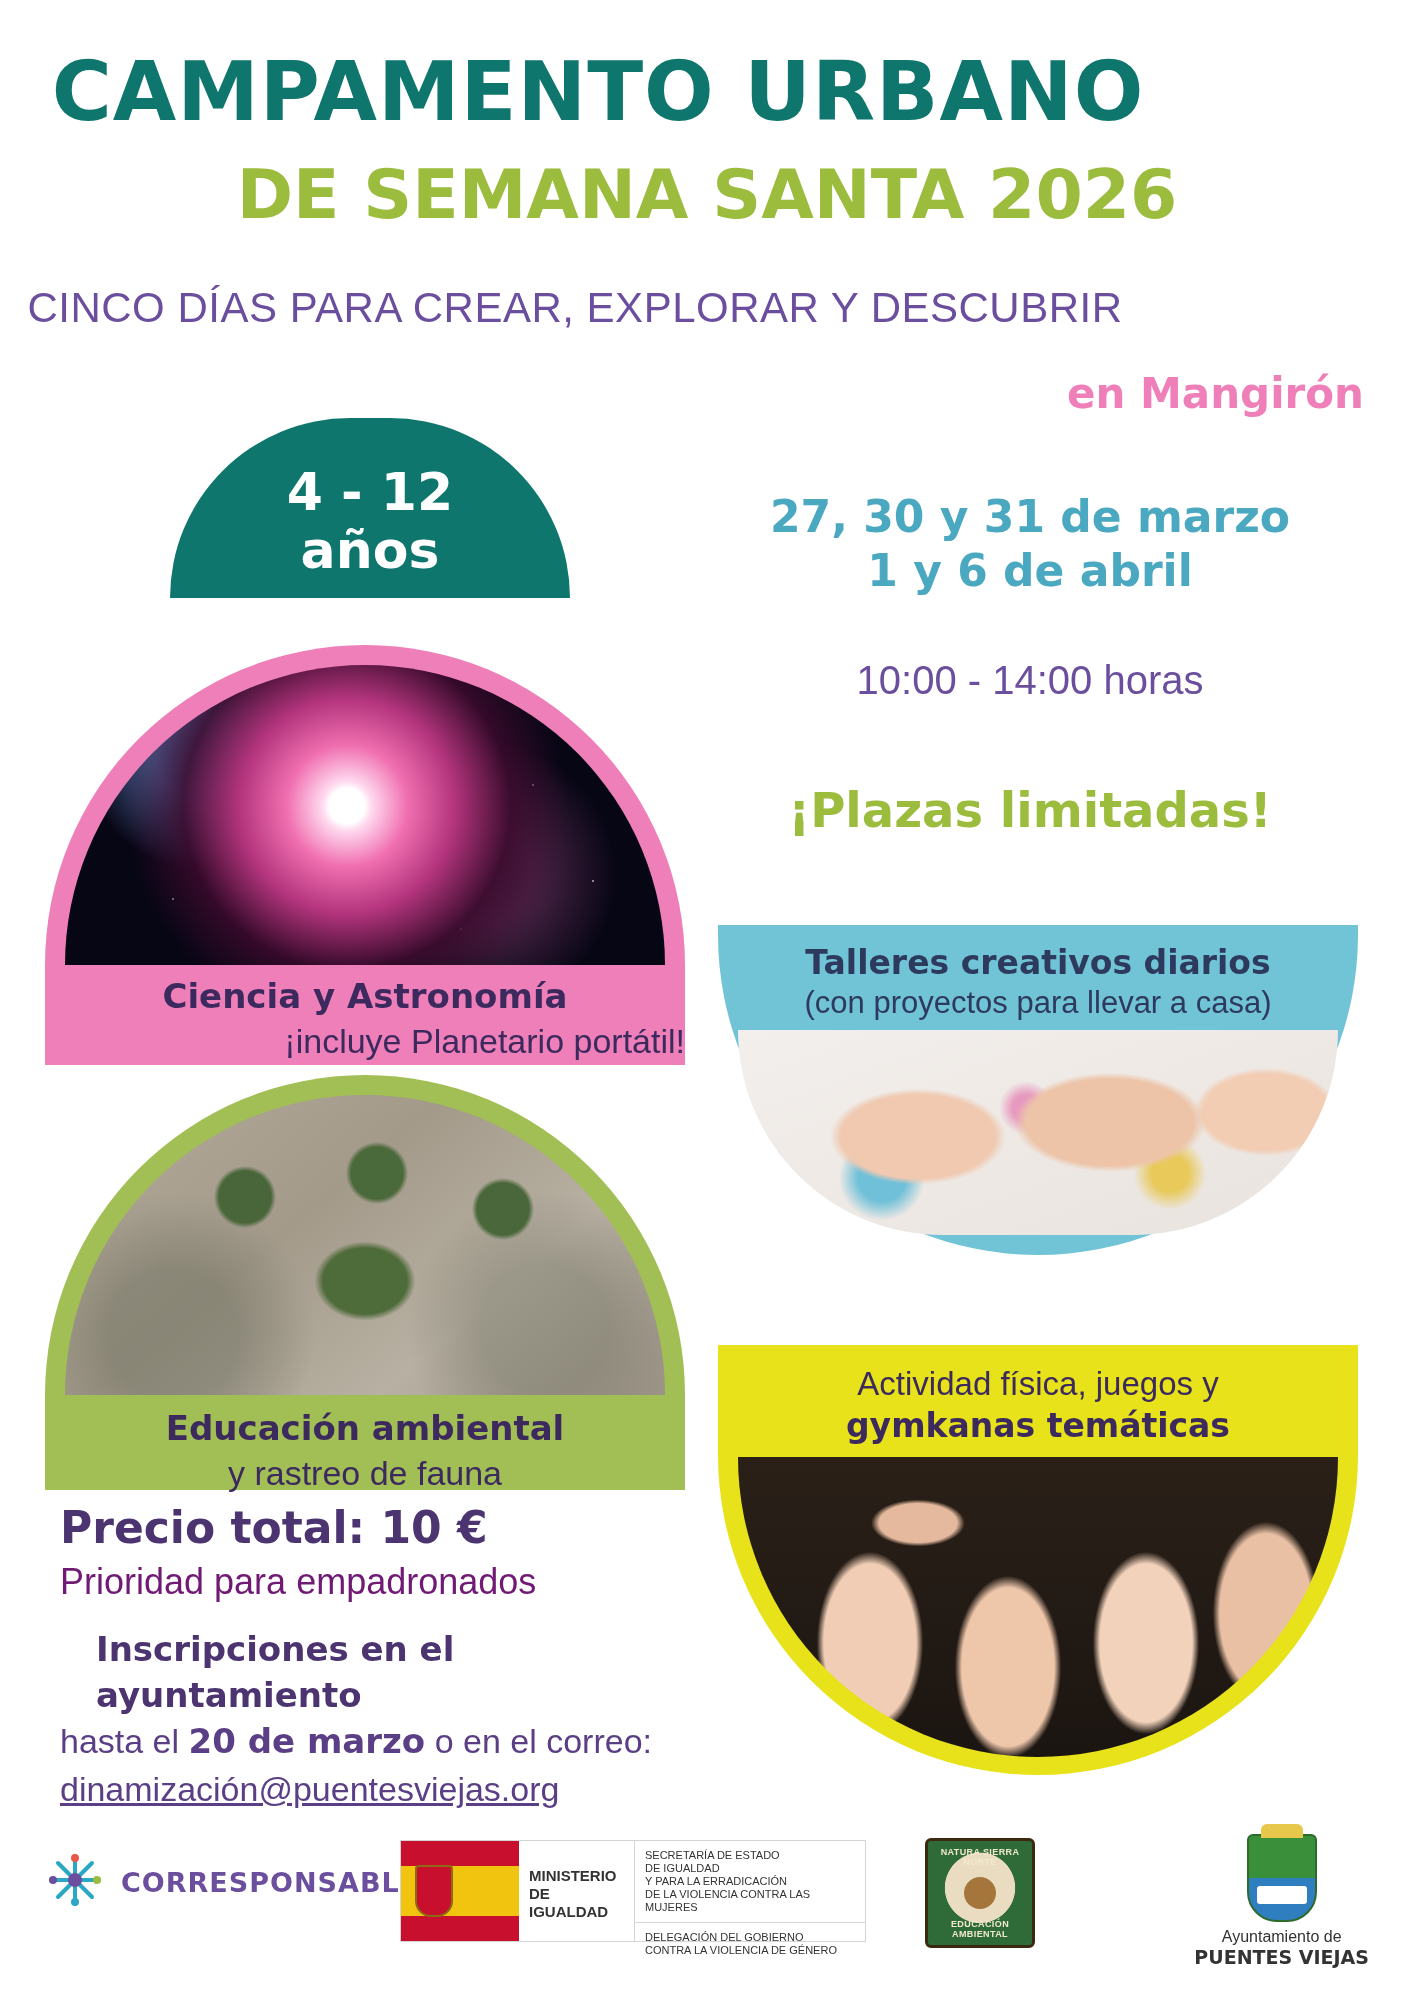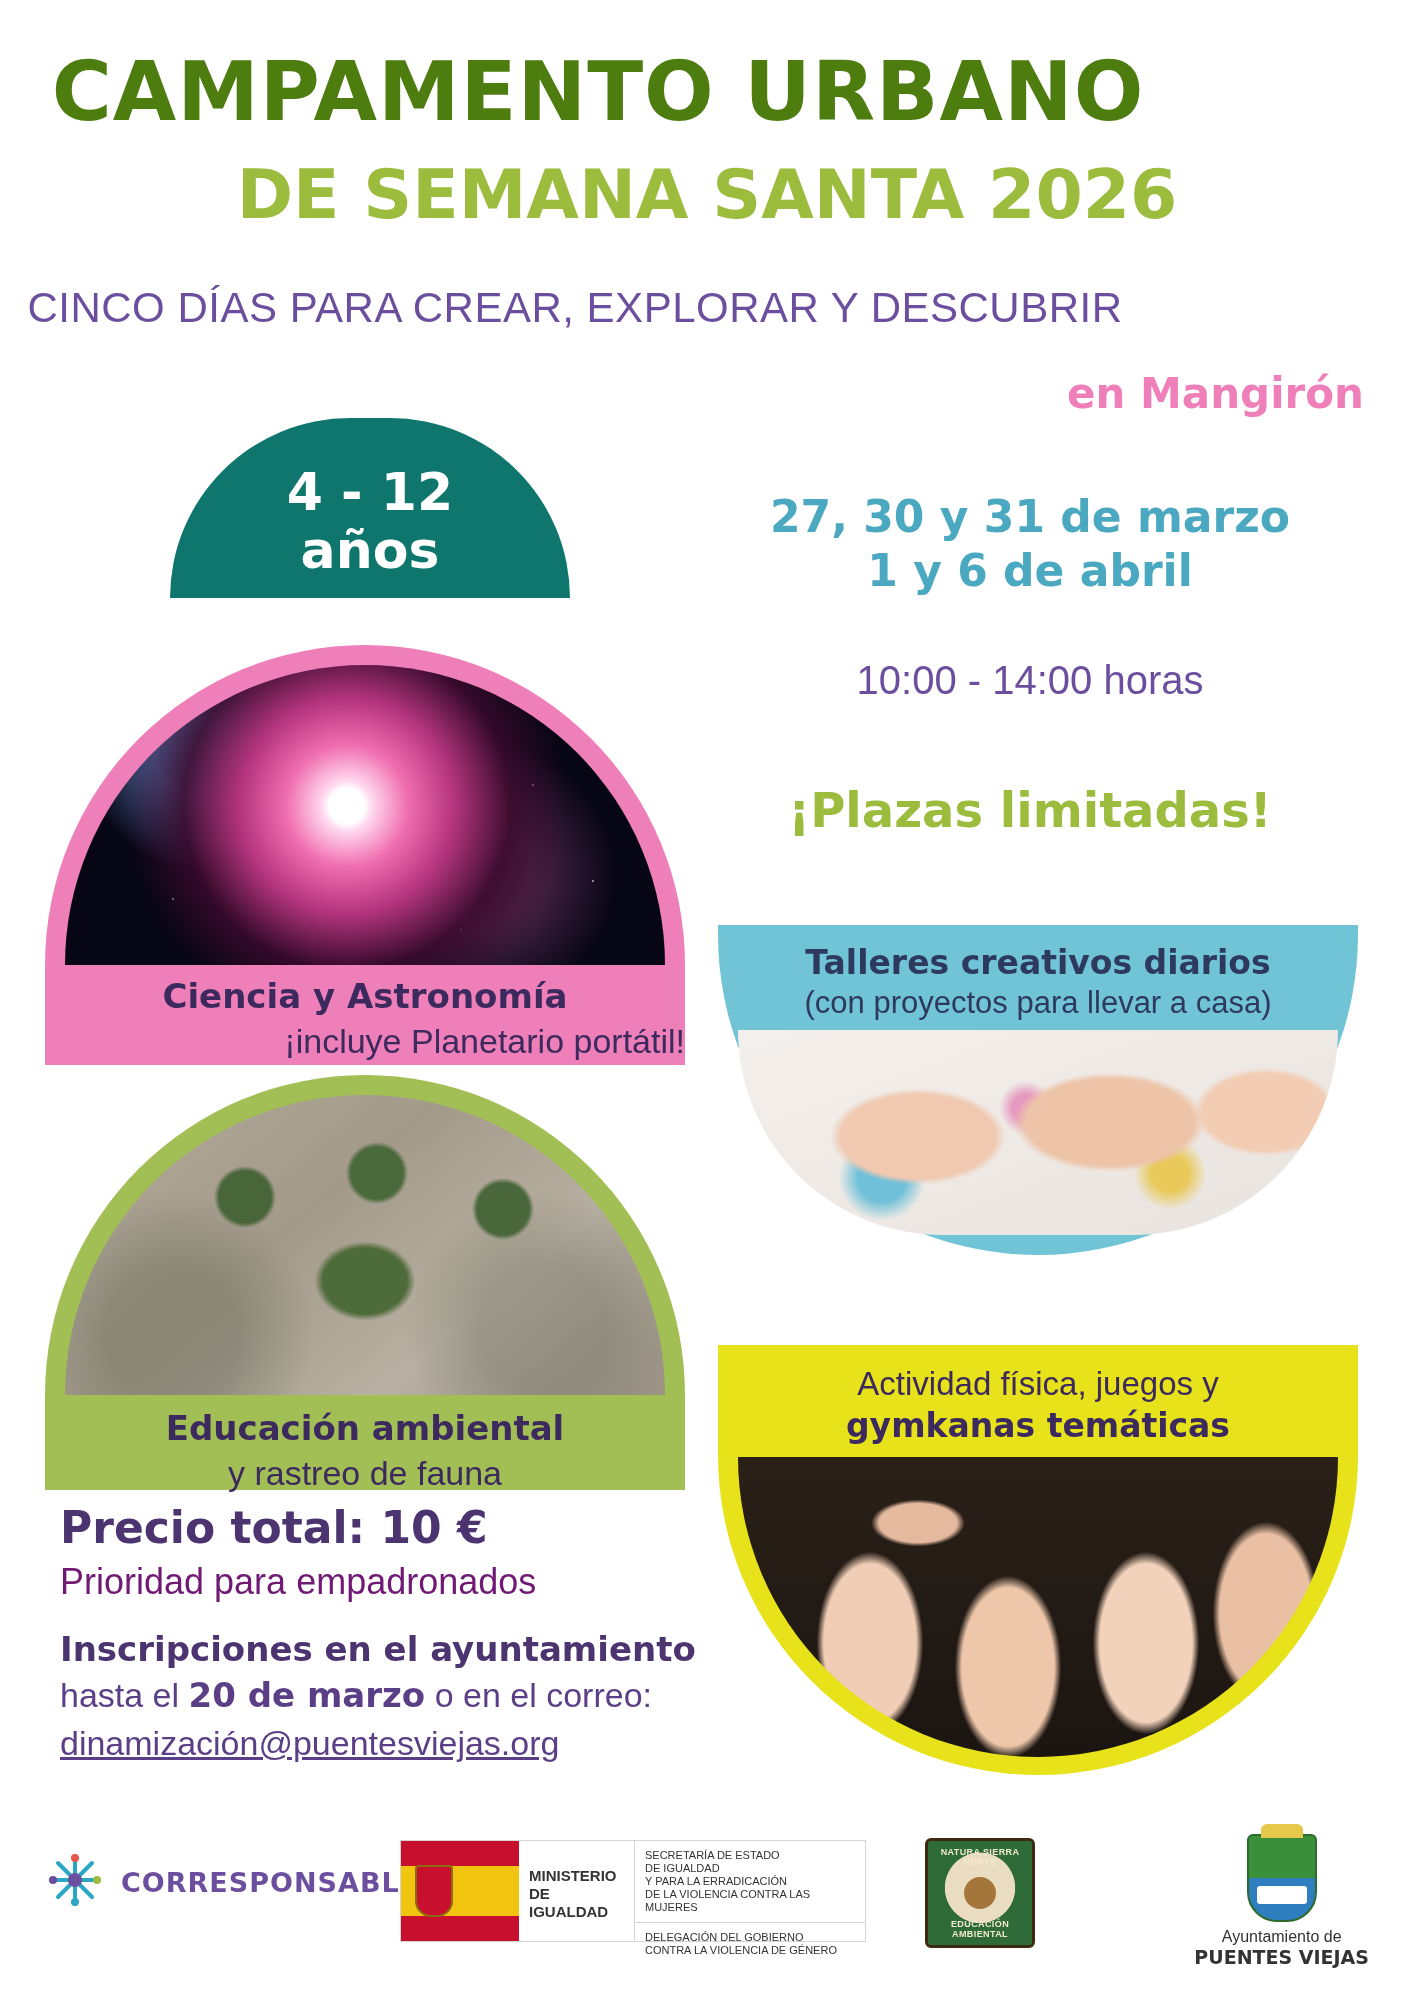--- a/index.html
+++ b/index.html
@@ -26,21 +26,21 @@
   .title-1 {
     position: absolute;
     top: 48px;
     left: 0;
     width: 1196px;
     text-align: center;
     font-size: 82px;
     line-height: 88px;
     font-weight: 800;
     letter-spacing: 1px;
-    color: #4d7c0f;
+    color: #0f766e;
     font-family: "DejaVu Sans", sans-serif;
   }
   .title-2 {
     position: absolute;
     top: 158px;
     left: 0;
     width: 1414px;
     text-align: center;
     font-size: 68px;
     line-height: 74px;
@@ -370,20 +370,21 @@
     line-height: 52px;
     color: #701a75;
   }
   .info .signup {
     margin-top: 18px;
     font-size: 34px;
     line-height: 46px;
     font-weight: 800;
     font-family: "DejaVu Sans", sans-serif;
     color: #4b3470;
+    margin-left: 36px;
   }
   .info .until {
     font-size: 34px;
     line-height: 46px;
     color: #5b3f86;
   }
   .info .until b {
     font-family: "DejaVu Sans", sans-serif;
   }
   .info .email {

